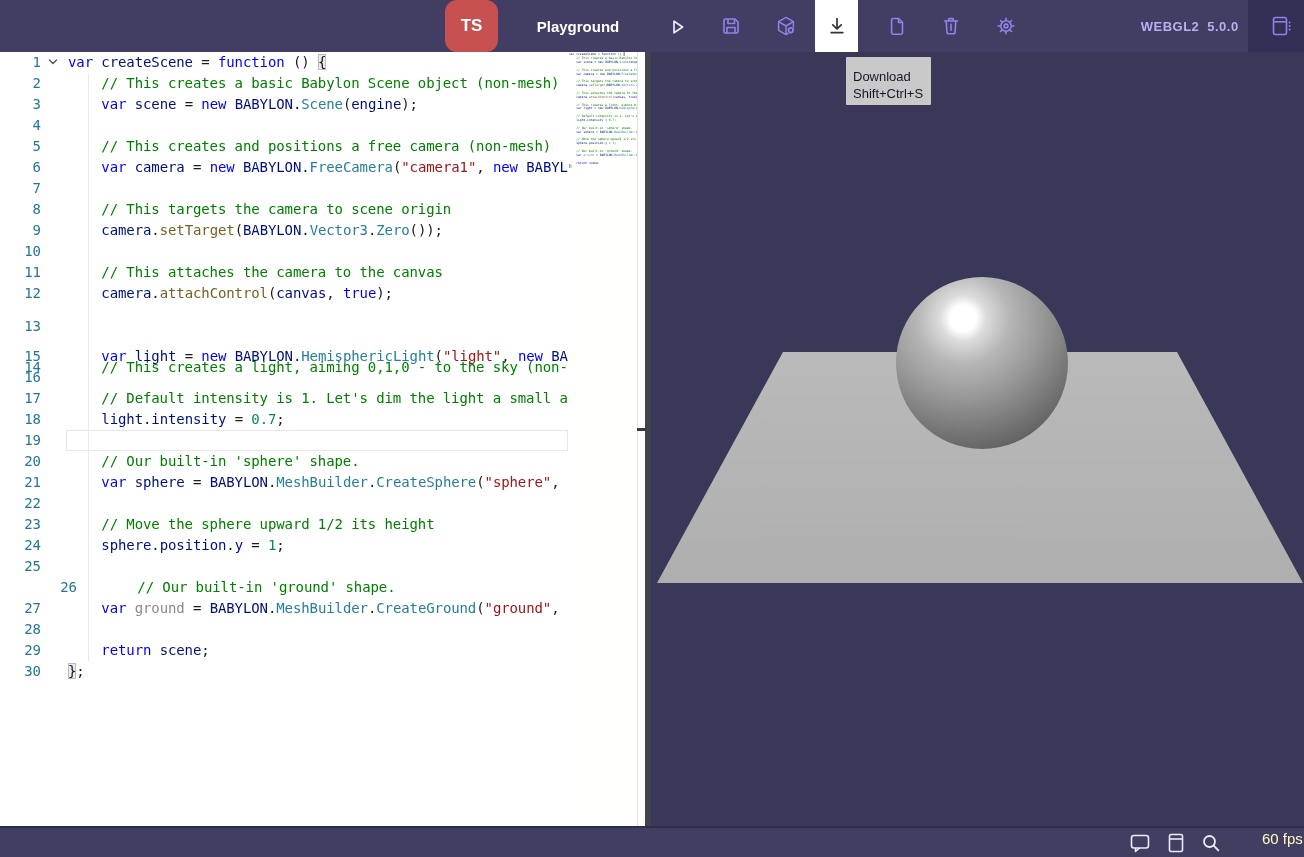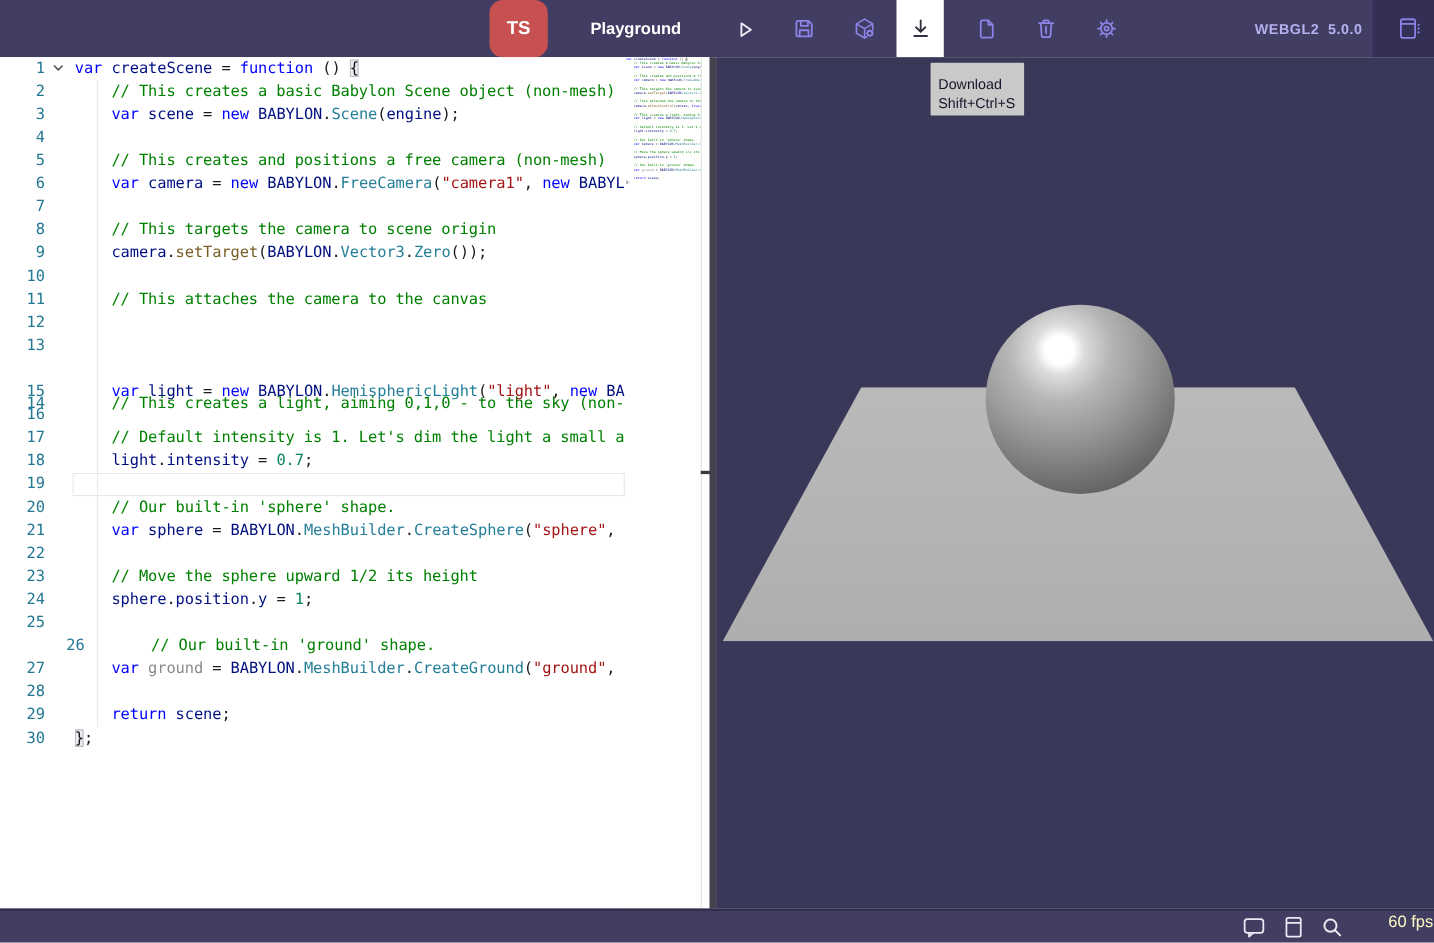--- a/index.html
+++ b/index.html
@@ -140,22 +140,22 @@
         <div class="row" style="top: 21px;"><span class="ln">2</span><span class="code"><span class="tk-com">    // This creates a basic Babylon Scene object (non-mesh)</span></span></div>
         <div class="row" style="top: 42px;"><span class="ln">3</span><span class="code"><span class="tk-kw">    var </span><span class="tk-id">scene</span><span class="tk-pun"> = </span><span class="tk-kw">new </span><span class="tk-id">BABYLON</span><span class="tk-pun">.</span><span class="tk-cls">Scene</span><span class="tk-pun">(</span><span class="tk-id">engine</span><span class="tk-pun">);</span></span></div>
         <div class="row" style="top: 63px;"><span class="ln">4</span><span class="code"></span></div>
         <div class="row" style="top: 84px;"><span class="ln">5</span><span class="code"><span class="tk-com">    // This creates and positions a free camera (non-mesh)</span></span></div>
         <div class="row" style="top: 105px;"><span class="ln">6</span><span class="code"><span class="tk-kw">    var </span><span class="tk-id">camera</span><span class="tk-pun"> = </span><span class="tk-kw">new </span><span class="tk-id">BABYLON</span><span class="tk-pun">.</span><span class="tk-cls">FreeCamera</span><span class="tk-pun">(</span><span class="tk-str">"camera1"</span><span class="tk-pun">, </span><span class="tk-kw">new </span><span class="tk-id">BABYLON</span></span></div>
         <div class="row" style="top: 126px;"><span class="ln">7</span><span class="code"></span></div>
         <div class="row" style="top: 147px;"><span class="ln">8</span><span class="code"><span class="tk-com">    // This targets the camera to scene origin</span></span></div>
         <div class="row" style="top: 168px;"><span class="ln">9</span><span class="code"><span class="tk-pun">    </span><span class="tk-id">camera</span><span class="tk-pun">.</span><span class="tk-mth">setTarget</span><span class="tk-pun">(</span><span class="tk-id">BABYLON</span><span class="tk-pun">.</span><span class="tk-cls">Vector3</span><span class="tk-pun">.</span><span class="tk-cls">Zero</span><span class="tk-pun">());</span></span></div>
         <div class="row" style="top: 189px;"><span class="ln">10</span><span class="code"></span></div>
         <div class="row" style="top: 210px;"><span class="ln">11</span><span class="code"><span class="tk-com">    // This attaches the camera to the canvas</span></span></div>
-        <div class="row" style="top: 231px;"><span class="ln">12</span></div>
-        <div class="row" style="top: 252px;"><span class="ln">13</span><span class="code"></span></div>
+        <div class="row" style="top: 231px;"><span class="ln">12</span><span class="code"><span class="tk-pun">    </span><span class="tk-id">camera</span><span class="tk-pun">.</span><span class="tk-mth">attachControl</span><span class="tk-pun">(</span><span class="tk-id">canvas</span><span class="tk-pun">, </span><span class="tk-kw">true</span><span class="tk-pun">);</span></span></div>
+        <div class="row" style="top: 264px;"><span class="ln">13</span><span class="code"></span></div>
         <div class="row" style="top: 273px; margin-top: 32px;"><span class="ln">14</span><span class="code"><span class="tk-com">    // This creates a light, aiming 0,1,0 - to the sky (non-mesh)</span></span></div>
         <div class="row" style="top: 294px;"><span class="ln">15</span><span class="code"><span class="tk-kw">    var </span><span class="tk-id">light</span><span class="tk-pun"> = </span><span class="tk-kw">new </span><span class="tk-id">BABYLON</span><span class="tk-pun">.</span><span class="tk-cls">HemisphericLight</span><span class="tk-pun">(</span><span class="tk-str">"light"</span><span class="tk-pun">, </span><span class="tk-kw">new </span><span class="tk-id">BABYLON</span></span></div>
         <div class="row" style="top: 315px;"><span class="ln">16</span><span class="code"></span></div>
         <div class="row" style="top: 336px;"><span class="ln">17</span><span class="code"><span class="tk-com">    // Default intensity is 1. Let's dim the light a small amount</span></span></div>
         <div class="row" style="top: 357px;"><span class="ln">18</span><span class="code"><span class="tk-pun">    </span><span class="tk-id">light</span><span class="tk-pun">.</span><span class="tk-id">intensity</span><span class="tk-pun"> = </span><span class="tk-num">0.7</span><span class="tk-pun">;</span></span></div>
         <div class="row cur" style="top: 378px;"><span class="ln">19</span><span class="code"></span></div>
         <div class="row" style="top: 399px;"><span class="ln">20</span><span class="code"><span class="tk-com">    // Our built-in 'sphere' shape.</span></span></div>
         <div class="row" style="top: 420px;"><span class="ln">21</span><span class="code"><span class="tk-kw">    var </span><span class="tk-id">sphere</span><span class="tk-pun"> = </span><span class="tk-id">BABYLON</span><span class="tk-pun">.</span><span class="tk-cls">MeshBuilder</span><span class="tk-pun">.</span><span class="tk-cls">CreateSphere</span><span class="tk-pun">(</span><span class="tk-str">"sphere"</span><span class="tk-pun">, {</span></span></div>
         <div class="row" style="top: 441px;"><span class="ln">22</span><span class="code"></span></div>
         <div class="row" style="top: 462px;"><span class="ln">23</span><span class="code"><span class="tk-com">    // Move the sphere upward 1/2 its height</span></span></div>

